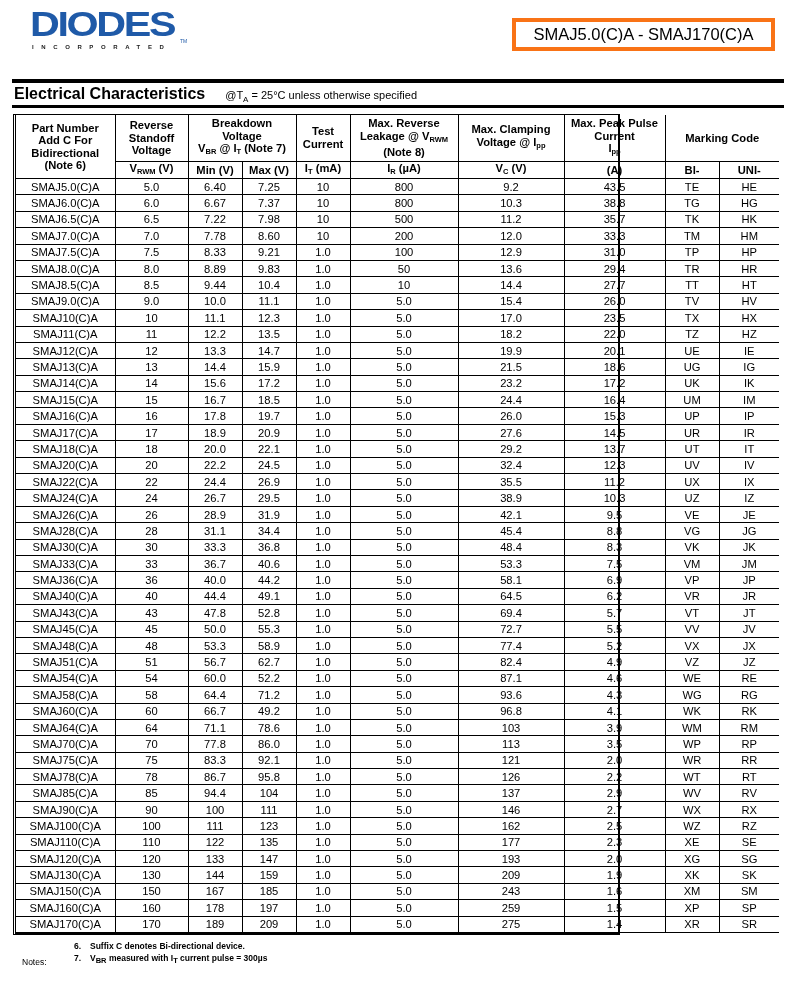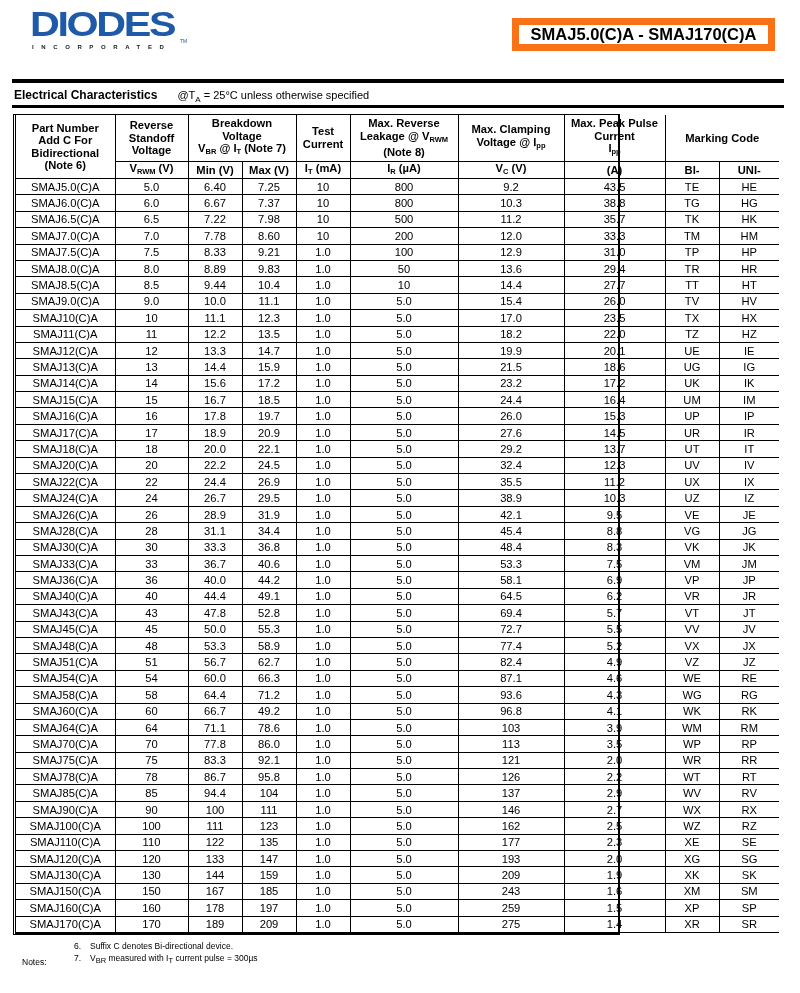--- a/index.html
+++ b/index.html
@@ -4,45 +4,45 @@
   <style>
     * { box-sizing: border-box; margin: 0; padding: 0; }
     html, body { width: 800px; height: 993px; background: #ffffff; overflow: hidden; }
     body { font-family: "Liberation Sans", sans-serif; color: #000; position: relative; }
 
     .logo { position: absolute; left: 30px; top: 8px; width: 160px; height: 42px; }
     .logo-word { font-family: "Liberation Sans", sans-serif; font-weight: bold; font-size: 35px; color: #1f5aa8; letter-spacing: -2px; line-height: 32px; transform: scaleX(1.18); transform-origin: left top; display: block; height: 33px; }
     .logo-tm { position: absolute; left: 150px; top: 30px; font-size: 5px; color: #1f5aa8; }
     .logo-sub { position: absolute; left: 2px; top: 36px; font-size: 6px; font-weight: bold; letter-spacing: 7.6px; color: #222; white-space: nowrap; }
 
-    .title-box { position: absolute; left: 512px; top: 18px; width: 263px; height: 33px; border: 7px solid #f97316; display: flex; align-items: center; justify-content: center; font-weight: bold; font-size: 16.5px; }
+    .title-box { position: absolute; left: 512px; top: 18px; width: 263px; height: 33px; border: 4px solid #f97316; display: flex; align-items: center; justify-content: center; font-weight: normal; font-size: 16.5px; }
 
     .rule-top { position: absolute; left: 12px; top: 79px; width: 772px; height: 4px; background: #000; }
     .section-title { position: absolute; left: 14px; top: 85px; white-space: nowrap; }
-    .section-title .big { font-weight: bold; font-size: 12px; }
+    .section-title .big { font-weight: bold; font-size: 16px; }
     .section-title .cond { font-size: 11px; margin-left: 20px; }
     .section-title sub { font-size: 8px; }
     .rule-bottom { position: absolute; left: 12px; top: 105px; width: 772px; height: 3px; background: #000; }
 
     .table-wrap { position: absolute; left: 13px; top: 114px; width: 607px; border: 1px solid #000; border-left: 3px double #000; border-bottom: 2px solid #000; border-right: 2px solid #000; }
     table { width: 100%; border-collapse: collapse; table-layout: fixed; font-size: 11.2px; }
     th, td { border: 1px solid #000; text-align: center; vertical-align: middle; padding: 0; }
     th { font-weight: bold; line-height: 12.5px; }
     td { height: 16.4px; line-height: 14px; }
     thead tr.h1 th { height: 46px; }
     thead tr.h2 th { height: 16px; text-align: center; }
     th sub, .notes sub { font-size: 7.5px; vertical-align: -2px; }
     tr:first-child th, tr:first-child td { border-top: none; }
     th:first-child, td:first-child { border-left: none; }
     th:last-child, td:last-child { border-right: none; }
 
     .notes { position: absolute; left: 22px; top: 940px; font-size: 8.5px; line-height: 12px; }
     .notes-label { position: absolute; left: 0; top: 16px; }
     .notes-list { position: absolute; left: 52px; top: 0; width: 500px; }
-    .note-row { white-space: nowrap; }
+    .note-row { white-space: nowrap; font-weight: bold; }
     .note-num { display: inline-block; width: 16px; }
   </style>
 </head>
 <body>
 
 <div class="logo">
   <span class="logo-word">DIODES</span>
   <span class="logo-tm">TM</span>
   <span class="logo-sub">INCORPORATED</span>
 </div>
@@ -477,21 +477,21 @@
           <td>5.0</td>
           <td>82.4</td>
           <td>4.9</td>
           <td>VZ</td>
           <td>JZ</td>
         </tr>
         <tr>
           <td>SMAJ54(C)A</td>
           <td>54</td>
           <td>60.0</td>
-          <td>66.3</td>
+          <td>52.2</td>
           <td>1.0</td>
           <td>5.0</td>
           <td>87.1</td>
           <td>4.6</td>
           <td>WE</td>
           <td>RE</td>
         </tr>
         <tr>
           <td>SMAJ58(C)A</td>
           <td>58</td>

